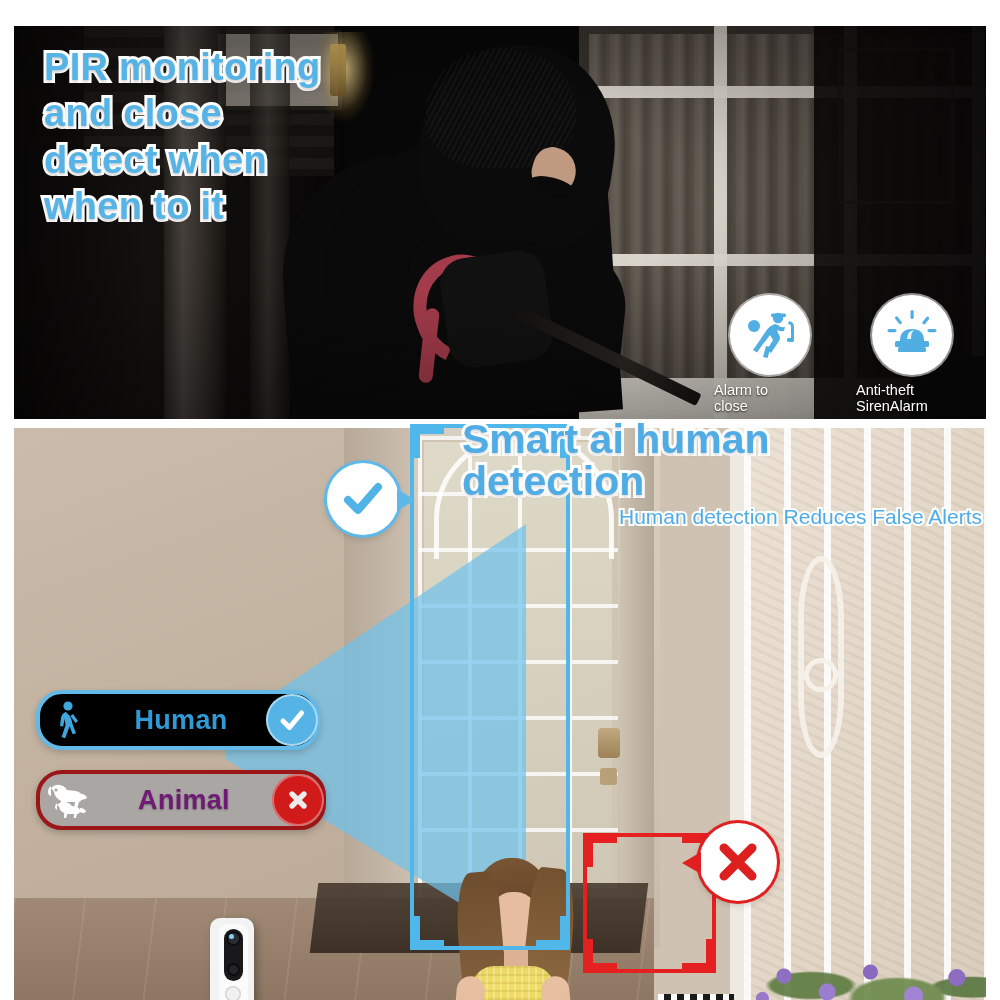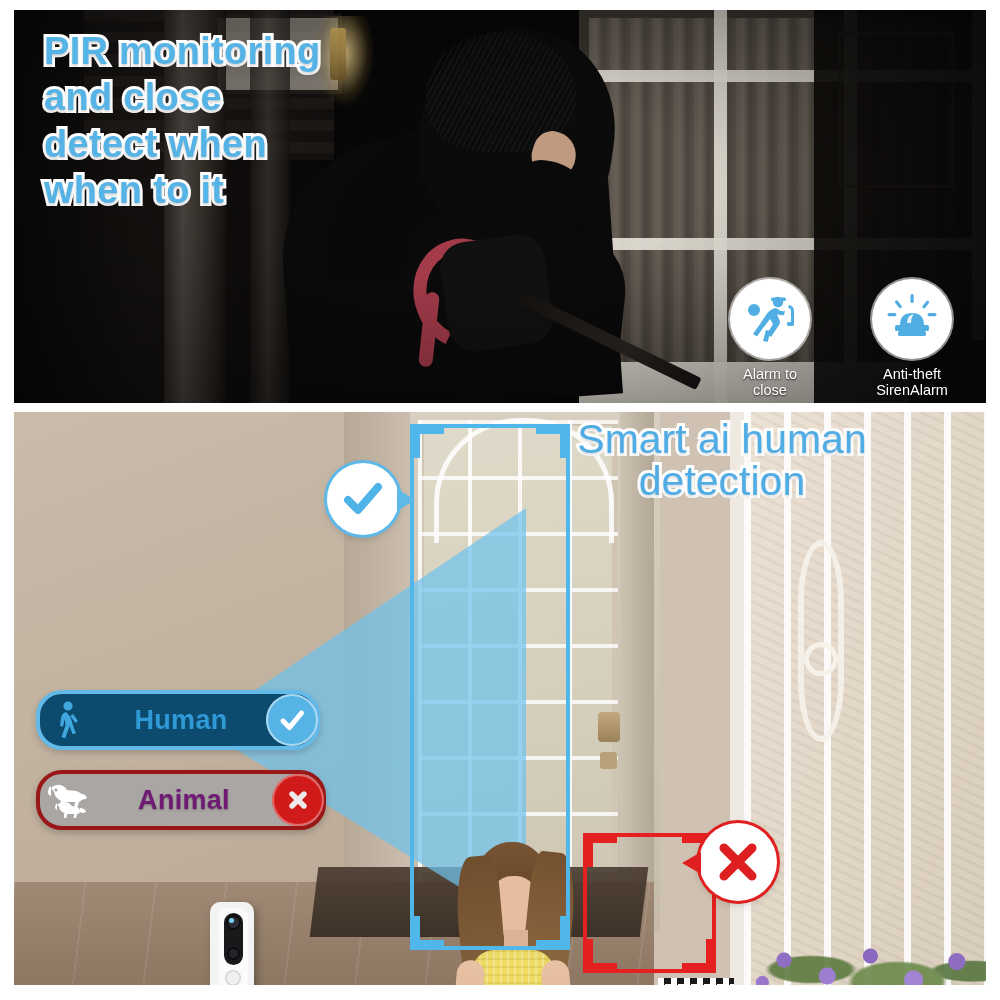--- a/index.html
+++ b/index.html
@@ -4,21 +4,21 @@
 <title>Smart Video Doorbell Feature Graphic</title>
 <style>
   html,body{margin:0;padding:0;background:#ffffff;}
   body{
     width:1000px;height:1000px;overflow:hidden;
     font-family:"Liberation Sans","DejaVu Sans",sans-serif;
   }
   .page{position:relative;width:1000px;height:1000px;background:#ffffff;}
 
   
-  .panel{position:absolute;overflow:hidden;}
+  .panel{position:absolute;overflow:hidden;margin-top:16px;}
   #panel-top{left:14px;top:10px;width:972px;height:393px;background:#050505;}
   #panel-bottom{left:14px;top:412px;width:972px;height:573px;background:#cfc2b2;}
 
   
   .night-bg{position:absolute;inset:0;background:#070707;}
   
   .t-wallL{position:absolute;left:0;top:0;width:330px;height:393px;
     background:linear-gradient(90deg,#0a0908 0%,#161311 40%,#0d0b0a 75%,#060505 100%);}
   .t-pillar{position:absolute;left:150px;top:0;width:62px;height:393px;
     background:linear-gradient(90deg,#2b2722,#56504a 30%,#3a342e 65%,#161311);opacity:.85;}
@@ -83,21 +83,21 @@
     position:absolute;left:30px;top:18px;width:420px;
     font-size:38px;font-weight:bold;line-height:1.22;letter-spacing:.3px;
     color:#56b3e5;
     -webkit-text-stroke:6px #ffffff;paint-order:stroke fill;
     text-shadow:0 2px 3px rgba(0,0,0,.18);
   }
   .headline-top span{display:block;}
 
   
   .badges{position:absolute;right:18px;bottom:4px;display:flex;gap:30px;align-items:flex-start;}
-  .badge{width:112px;text-align:center;}
+  .badge{width:112px;}
   .badge-circle{
     width:80px;height:80px;margin:0 auto 7px;border-radius:50%;
     background:#ffffff;position:relative;
     box-shadow:0 0 0 2px rgba(255,255,255,.55);
     display:flex;align-items:center;justify-content:center;
   }
   .badge-label{color:#ffffff;font-size:14.5px;line-height:1.14;font-weight:normal;
     text-shadow:0 1px 2px rgba(0,0,0,.8);}
 
   
@@ -226,35 +226,35 @@
     box-shadow:0 0 0 3px #5fb9e8, 0 3px 8px rgba(0,0,0,.22);}
   #callout-check::after{right:-16px;top:26px;
     border-top:11px solid transparent;border-bottom:11px solid transparent;border-left:18px solid #5fb9e8;}
   #callout-cross{left:699px;top:823px;width:78px;height:78px;
     box-shadow:0 0 0 3px #e02020, 0 3px 8px rgba(0,0,0,.22);}
   #callout-cross::after{left:-17px;top:29px;
     border-top:11px solid transparent;border-bottom:11px solid transparent;border-right:19px solid #e02020;}
 
   
   .headline-bottom{
-    position:absolute;right:18px;top:418px;width:520px;text-align:center;
-    font-size:41px;font-weight:normal;line-height:1.03;color:#4FACE5;
+    position:absolute;right:18px;top:418px;width:520px;text-align:left;
+    font-size:41px;font-weight:bold;line-height:1.03;color:#4FACE5;
     -webkit-text-stroke:6px #ffffff;paint-order:stroke fill;
     text-shadow:0 2px 3px rgba(0,0,0,.15);
   }
   .headline-bottom span{display:block;}
   .subhead{
     position:absolute;right:18px;top:505px;width:560px;text-align:right;
     font-size:21px;font-weight:normal;color:#4FACE5;
     -webkit-text-stroke:4px #ffffff;paint-order:stroke fill;
   }
 
   
   .pill{position:absolute;display:flex;align-items:center;height:52px;border-radius:26px;}
-  #pill-human{left:36px;top:690px;width:276px;background:#0c4a6e;border:4px solid #63b9e8;
+  #pill-human{left:36px;top:690px;width:276px;background:#000000;border:4px solid #63b9e8;
     box-shadow:0 3px 7px rgba(0,0,0,.18);}
   #pill-animal{left:36px;top:770px;width:282px;background:#a9a6a4;border:4px solid #9b1717;
     box-shadow:0 3px 7px rgba(0,0,0,.22);}
   .pill-icon{width:56px;display:flex;align-items:center;justify-content:center;flex:0 0 56px;}
   .pill-label{flex:1;text-align:center;font-size:27px;font-weight:bold;letter-spacing:.3px;}
   #pill-human .pill-label{color:#2f9ad6;}
   #pill-animal .pill-label{color:#701a75;text-shadow:0 1px 2px rgba(0,0,0,.35);}
   .pill-state{width:52px;height:52px;border-radius:50%;flex:0 0 52px;margin-right:-2px;
     display:flex;align-items:center;justify-content:center;}
   .state-ok{background:#56b3e5;box-shadow:inset 0 0 0 2px rgba(255,255,255,.5);}
@@ -454,20 +454,21 @@
   <div class="callout" id="callout-cross">
     <svg width="48" height="48" viewBox="0 0 48 48">
       <path d="M10 10 L38 38 M38 10 L10 38" stroke="#DD1F1F" stroke-width="9" stroke-linecap="round" fill="none"></path>
     </svg>
   </div>
 
   <div class="headline-bottom">
     <span>Smart ai human</span>
     <span>detection</span>
   </div>
+  <div class="subhead">Human detection Reduces False Alerts</div>
 
   <div class="pill" id="pill-human">
     <div class="pill-icon">
       <svg width="30" height="38" viewBox="0 0 30 38">
         <g fill="#3FA6DE">
           <circle cx="15" cy="5" r="4.6"></circle>
           <path d="M13 11 q-4 1 -5 6 l-1 8 3.2 .6 1.4-7.6 1 6 -4 12 3.6 1.2 4.4-12 3 8 3.4-1 -3.4-9 q-1-5 -2.6-8 z"></path>
           <path d="M20 13 l5 7 -2.6 2 -5-7 z"></path>
         </g>
       </svg>

